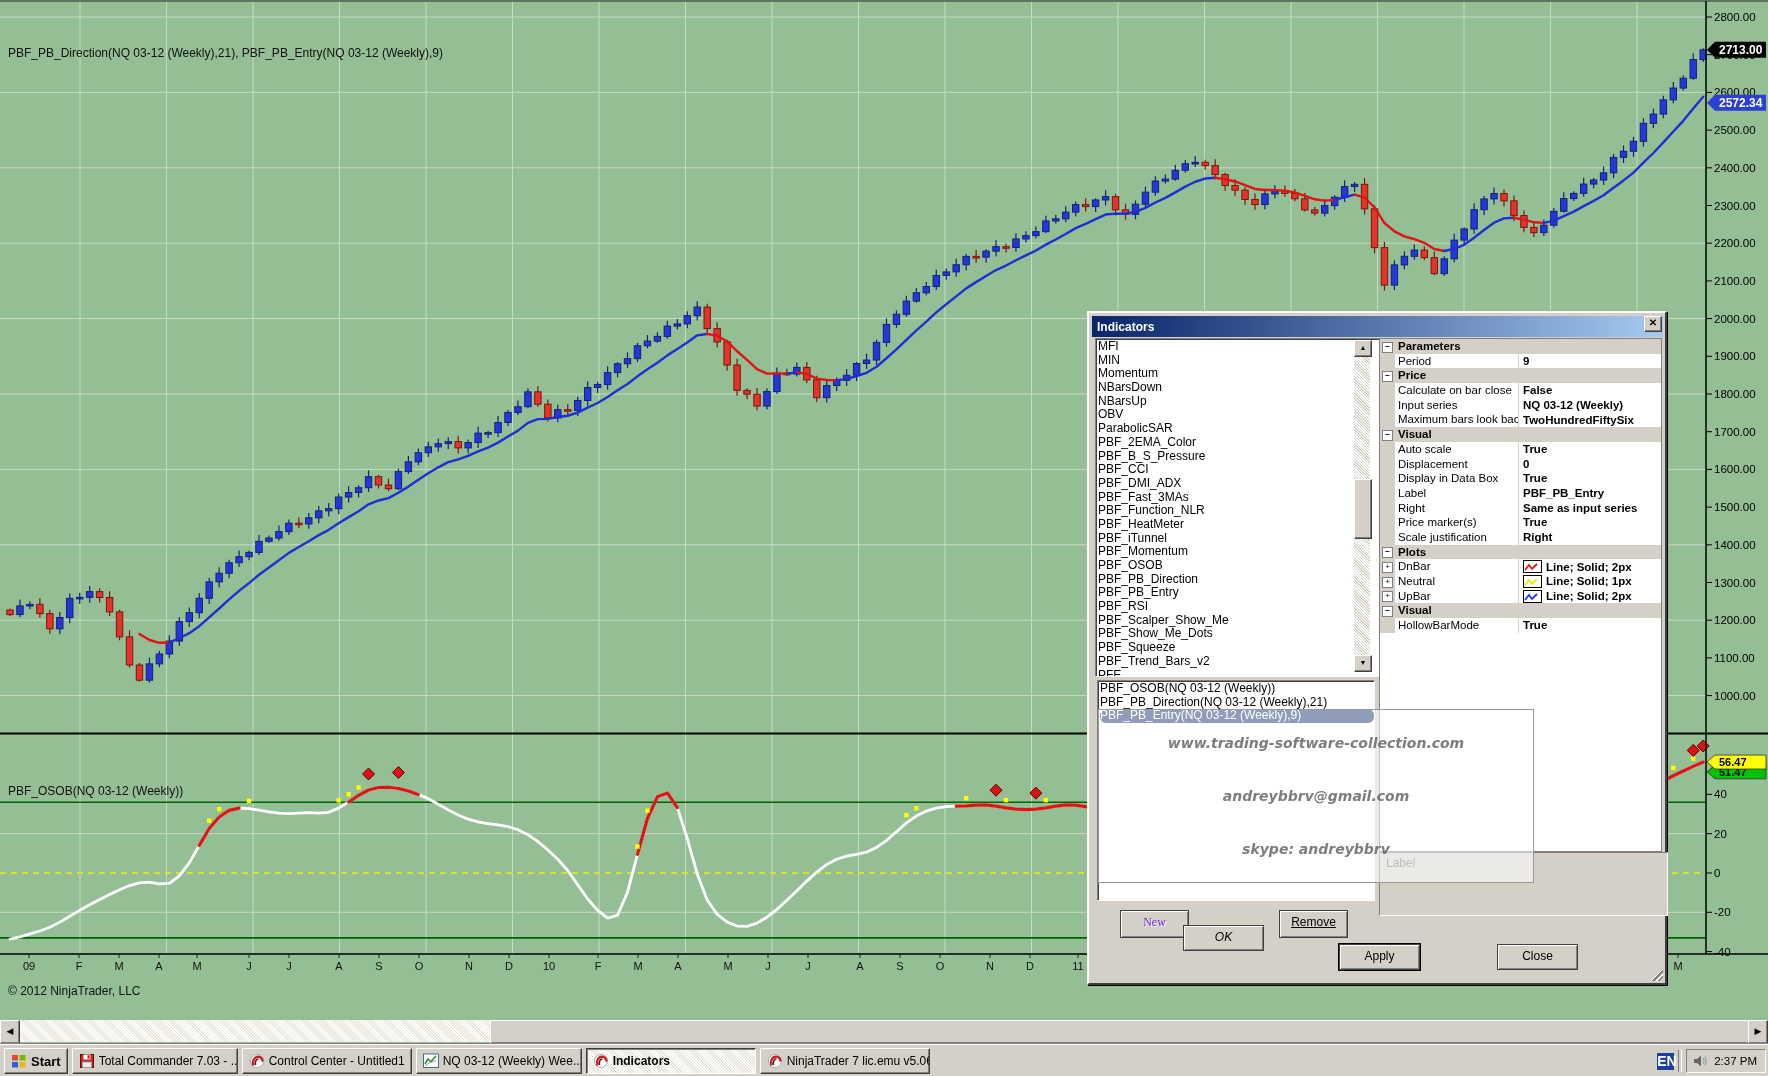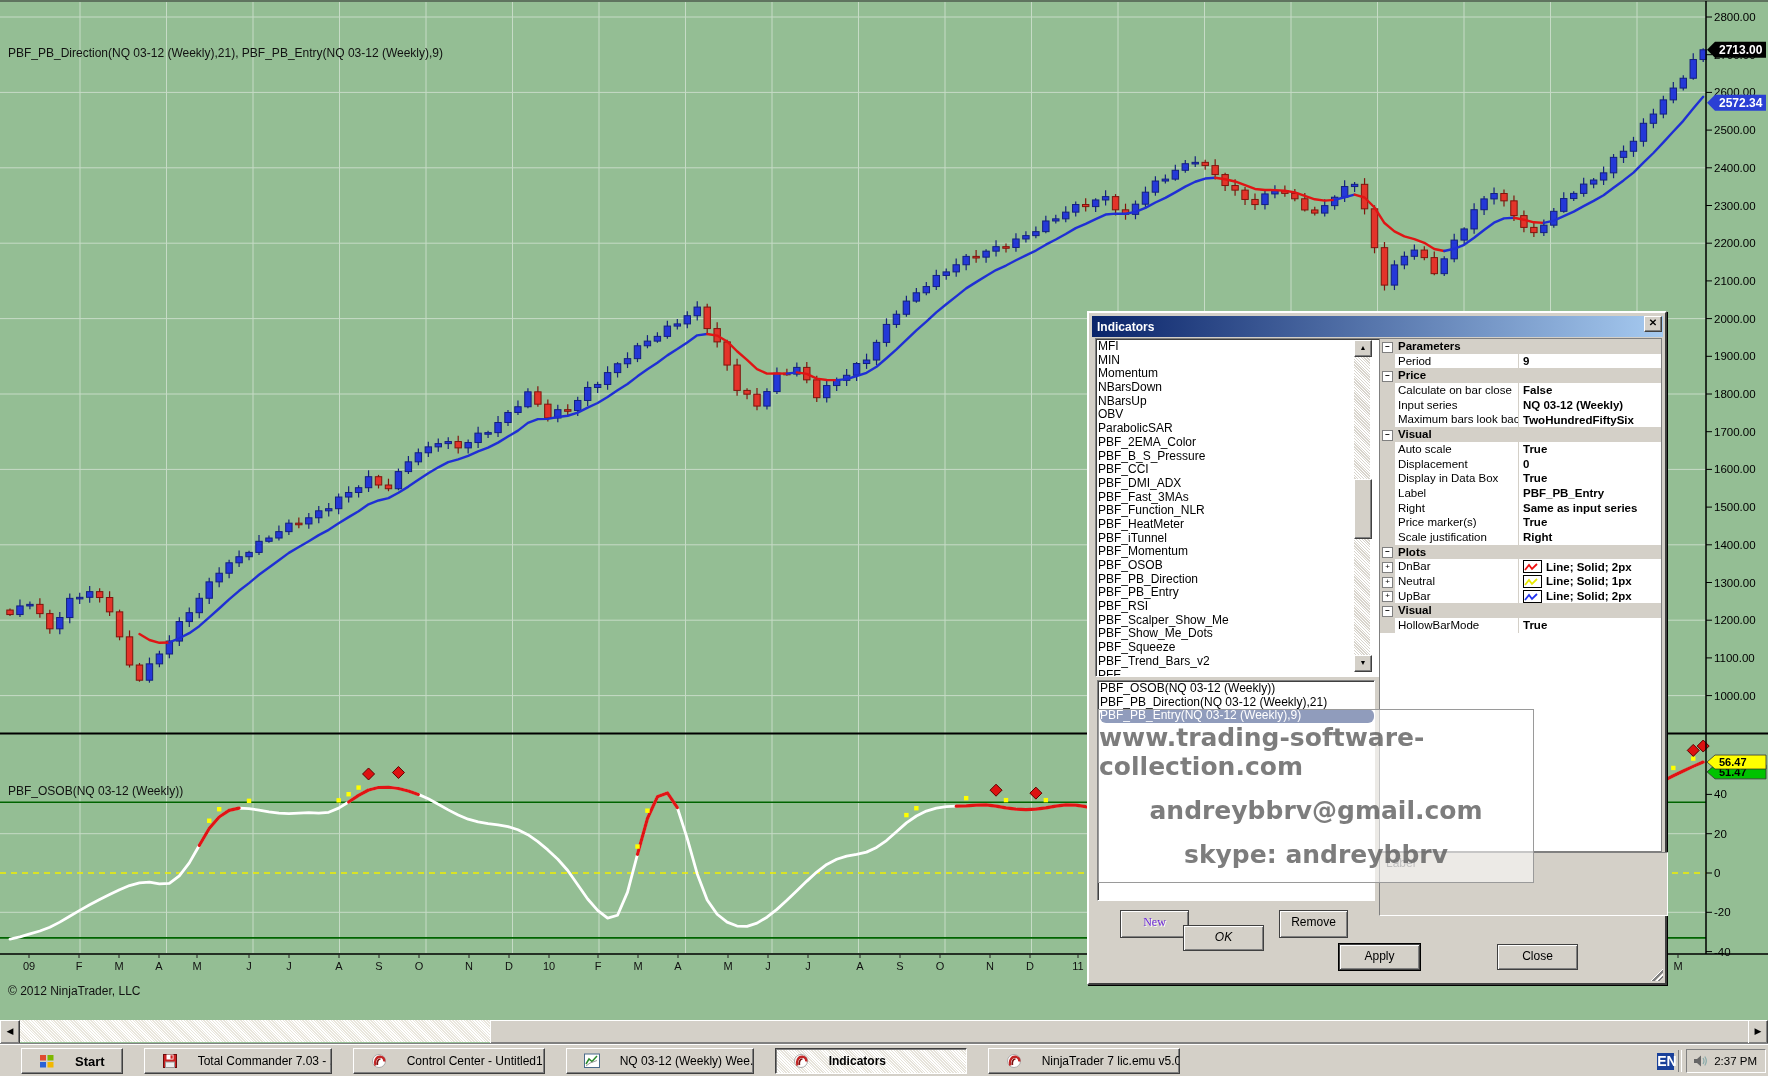--- a/index.html
+++ b/index.html
@@ -67,36 +67,36 @@
                display:flex;align-items:center;gap:4px;background:#fff;}
   .pg-cat .lbl,.pg-cat .val{background:#d4d0c8;border-left:none;}
   .plot-chip{width:17px;height:11px;background:#fff;border:1px solid #000;flex:none;}
   #pg-desc{position:absolute;left:290px;top:539px;width:281px;height:59px;background:#d4d0c8;
            border:1px solid;border-color:#808080 #fff #fff #808080;color:#6f6f6f;font-size:12px;padding:3px 0 0 6px;}
   .dbtn{position:absolute;height:24px;background:#d4d0c8;border:1px solid #404040;
         box-shadow:inset 1px 1px 0 #fff,inset -1px -1px 0 #808080;font-size:12px;color:#000;
         text-align:center;line-height:22px;font-family:"Liberation Sans",sans-serif;}
   .dbtn.disabled{color:#6d28d9;text-shadow:1px 1px 0 #fff;font-family:Liberation Serif, serif;}
   #btn-new{left:31px;top:597px;width:67px;height:26px;}
-  #btn-remove{left:190px;top:597px;width:67px;height:26px;}
+  #btn-remove{left:190px;top:597px;width:67px;height:26px;text-decoration:underline;}
   #btn-ok{left:94px;top:612px;width:79px;font-style:italic;}
   #btn-apply{left:250px;top:631px;width:79px;outline:1px solid #000;}
   #btn-close{left:408px;top:631px;width:79px;}
   #watermark{position:absolute;left:9px;top:396px;width:434px;height:160px;background:rgba(255,255,255,0.55);
              border:1px solid #9a9a9a;z-index:11;display:flex;flex-direction:column;justify-content:space-around;
              align-items:center;padding:6px 0;pointer-events:none;}
-  #watermark span{font-family:"DejaVu Sans",sans-serif;font-weight:bold;
-                  font-size:25px;color:rgba(92,92,92,0.8);}
+  #watermark span{font-family:"DejaVu Sans",sans-serif;font-weight:bold;font-style:italic;
+                  font-size:14px;color:rgba(92,92,92,0.8);}
   #dlg-grip{position:absolute;right:2px;bottom:2px;width:13px;height:13px;
             background:linear-gradient(135deg,transparent 0 50%,#fff 50% 56%,#808080 56% 66%,transparent 66% 72%,#fff 72% 78%,#808080 78% 88%,transparent 88%);}
   
   #taskbar{position:absolute;left:0;top:1044px;width:1768px;height:32px;background:#d4d0c8;
            border-top:1px solid #fff;box-shadow:0 -1px 0 #808080;z-index:20;display:flex;align-items:center;font-size:12px;}
-  .task-btn{height:24px;margin-left:21px;background:#d4d0c8;border:1px solid;border-color:#fff #404040 #404040 #fff;
-            box-shadow:inset -1px -1px 0 #808080;display:flex;align-items:center;gap:20px;padding:0 17px;
+  .task-btn{height:24px;margin-left:4px;background:#d4d0c8;border:1px solid;border-color:#fff #404040 #404040 #fff;
+            box-shadow:inset -1px -1px 0 #808080;display:flex;align-items:center;gap:4px;padding:0 6px;
             white-space:nowrap;overflow:hidden;color:#000;}
   .task-btn.start{font-weight:bold;font-size:13px;}
   .task-btn.active{border-color:#404040 #fff #fff #404040;box-shadow:inset 1px 1px 0 #808080;
                    background:repeating-linear-gradient(45deg,#fff 0 1px,#e6e3da 1px 2px);font-weight:bold;}
   .t-ico{width:16px;height:16px;flex:none;}
   #tray{position:absolute;right:2px;top:4px;display:flex;align-items:center;height:24px;}
   #lang-box{width:17px;height:17px;background:#19409a;color:#fff;font-size:14px;font-weight:bold;
             text-align:center;line-height:17px;}
   #tray-sep{width:2px;height:22px;border-left:1px solid #808080;border-right:1px solid #fff;margin:0 4px;}
   #tray-inset{display:flex;align-items:center;gap:6px;height:22px;padding:0 8px 0 5px;

